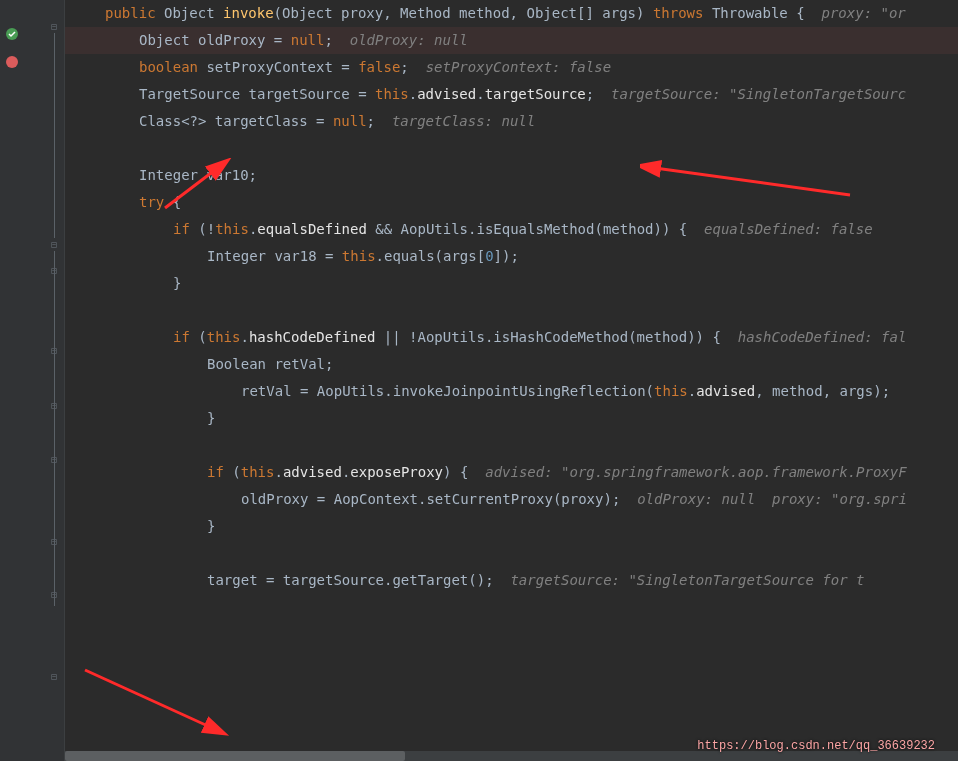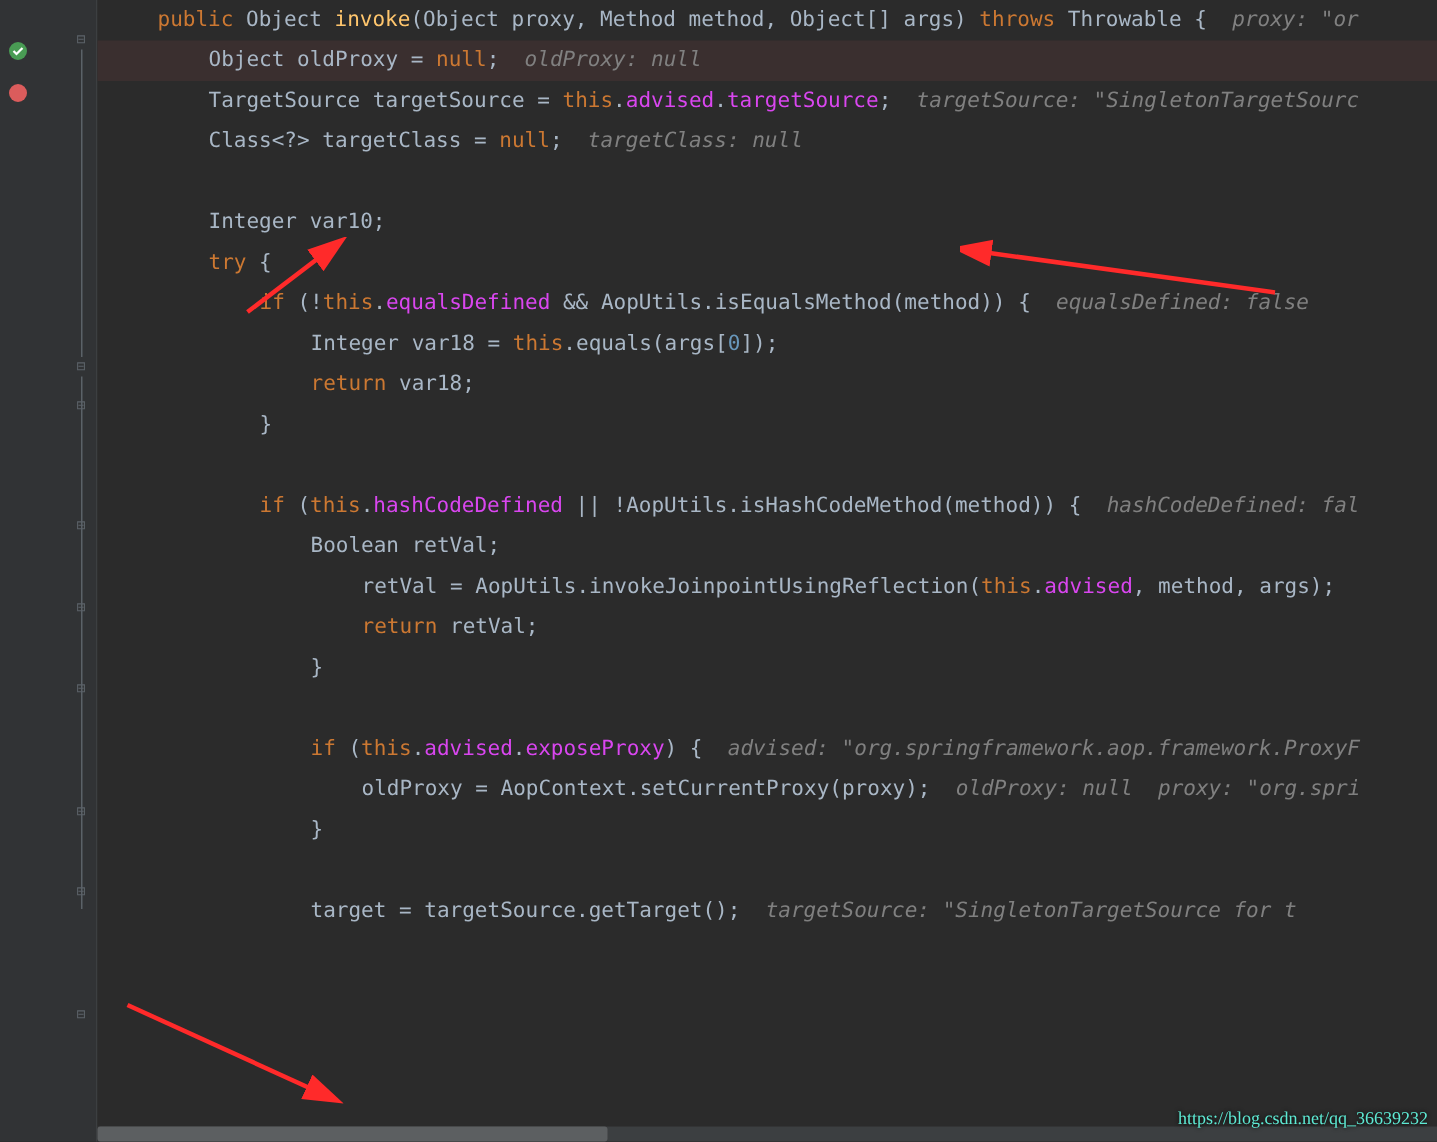--- a/index.html
+++ b/index.html
@@ -61,37 +61,37 @@
     line-height: 27px;
     white-space: pre;
     padding-left: 6px;
   }
   .highlighted-line {
     background: #3a2f2f;
   }
   .kw { color: #cc7832; }
   .num { color: #6897bb; }
   .fn { color: #ffc66d; }
-  .field { color: #d946ef; }
+  .field { color: #e5e5e5; }
   .hint { color: #808080; font-style: italic; }
   .hint-val { color: #c7956d; font-style: italic; }
   .plain { color: #a9b7c6; }
   .const { color: #cc7832; }
   .arrow {
     position: absolute;
     pointer-events: none;
   }
   .arrow svg { display: block; }
   .watermark {
     position: absolute;
-    right: 6px;
+    right: 23px;
     bottom: 8px;
-    color: #5eead4;
+    color: #fca5a5;
     font-size: 12px;
-    font-family: Liberation Serif, serif;
+    font-family: Liberation Mono, monospace;
     text-shadow: 0 0 3px #000;
   }
   .scrollbar-h {
     position: absolute;
     left: 65px;
     right: 0;
     bottom: 0;
     height: 10px;
     background: #3c3f41;
   }
@@ -132,50 +132,49 @@
   <div class="gutter-fold" style="top:588px">⊟</div>
   <div class="gutter-fold" style="top:670px">⊟</div>
 </div>
 
 <div class="code-area">
 
 <div class="code-line" style="padding-left:40px"><span class="kw">public</span><span class="plain"> </span><span class="plain">Object </span><span class="fn">invoke</span><span class="plain">(Object proxy, Method method, Object[] args) </span><span class="kw">throws</span><span class="plain"> Throwable {  </span><span class="hint">proxy: "or</span></div>
 
 <div class="code-line highlighted-line" style="padding-left:74px"><span class="plain">Object oldProxy = </span><span class="const">null</span><span class="plain">;  </span><span class="hint">oldProxy: null</span></div>
 
+<div class="code-line" style="padding-left:74px"><span class="kw">boolean</span><span class="plain"> setProxyContext = </span><span class="const">false</span><span class="plain">;  </span><span class="hint">setProxyContext: false</span></div>
 
 <div class="code-line" style="padding-left:74px"><span class="plain">TargetSource targetSource = </span><span class="kw">this</span><span class="plain">.</span><span class="field">advised</span><span class="plain">.</span><span class="field">targetSource</span><span class="plain">;  </span><span class="hint">targetSource: "SingletonTargetSourc</span></div>
 
 <div class="code-line" style="padding-left:74px"><span class="plain">Class&lt;?&gt; targetClass = </span><span class="const">null</span><span class="plain">;  </span><span class="hint">targetClass: null</span></div>
 
 
 <div class="code-line"></div>
 
 <div class="code-line" style="padding-left:74px"><span class="plain">Integer var10;</span></div>
 
 <div class="code-line" style="padding-left:74px"><span class="kw">try</span><span class="plain"> {</span></div>
 
 <div class="code-line" style="padding-left:108px"><span class="kw">if</span><span class="plain"> (!</span><span class="kw">this</span><span class="plain">.</span><span class="field">equalsDefined</span><span class="plain"> &amp;&amp; AopUtils.</span><span class="plain">isEqualsMethod</span><span class="plain">(method)) {  </span><span class="hint">equalsDefined: false</span></div>
 
 <div class="code-line" style="padding-left:142px"><span class="plain">Integer var18 = </span><span class="kw">this</span><span class="plain">.equals(args[</span><span class="num">0</span><span class="plain">]);</span></div>
 
-<div class="code-line" style="padding-left:142px"><span class="kw">return</span><span class="plain"> var18;</span></div>
 
 <div class="code-line" style="padding-left:108px"><span class="plain">}</span></div>
 
 <div class="code-line"></div>
 
 <div class="code-line" style="padding-left:108px"><span class="kw">if</span><span class="plain"> (</span><span class="kw">this</span><span class="plain">.</span><span class="field">hashCodeDefined</span><span class="plain"> || !AopUtils.</span><span class="plain">isHashCodeMethod</span><span class="plain">(method)) {  </span><span class="hint">hashCodeDefined: fal</span></div>
 
 <div class="code-line" style="padding-left:142px"><span class="plain">Boolean retVal;</span></div>
 
 
 <div class="code-line" style="padding-left:176px"><span class="plain">retVal = AopUtils.</span><span class="plain">invokeJoinpointUsingReflection</span><span class="plain">(</span><span class="kw">this</span><span class="plain">.</span><span class="field">advised</span><span class="plain">, method, args);</span></div>
 
-<div class="code-line" style="padding-left:176px"><span class="kw">return</span><span class="plain"> retVal;</span></div>
 
 <div class="code-line" style="padding-left:142px"><span class="plain">}</span></div>
 
 <div class="code-line"></div>
 
 <div class="code-line" style="padding-left:142px"><span class="kw">if</span><span class="plain"> (</span><span class="kw">this</span><span class="plain">.</span><span class="field">advised</span><span class="plain">.</span><span class="field">exposeProxy</span><span class="plain">) {  </span><span class="hint">advised: "org.springframework.aop.framework.ProxyF</span></div>
 
 <div class="code-line" style="padding-left:176px"><span class="plain">oldProxy = AopContext.</span><span class="plain">setCurrentProxy</span><span class="plain">(proxy);  </span><span class="hint">oldProxy: null  proxy: "org.spri</span></div>
 
 

